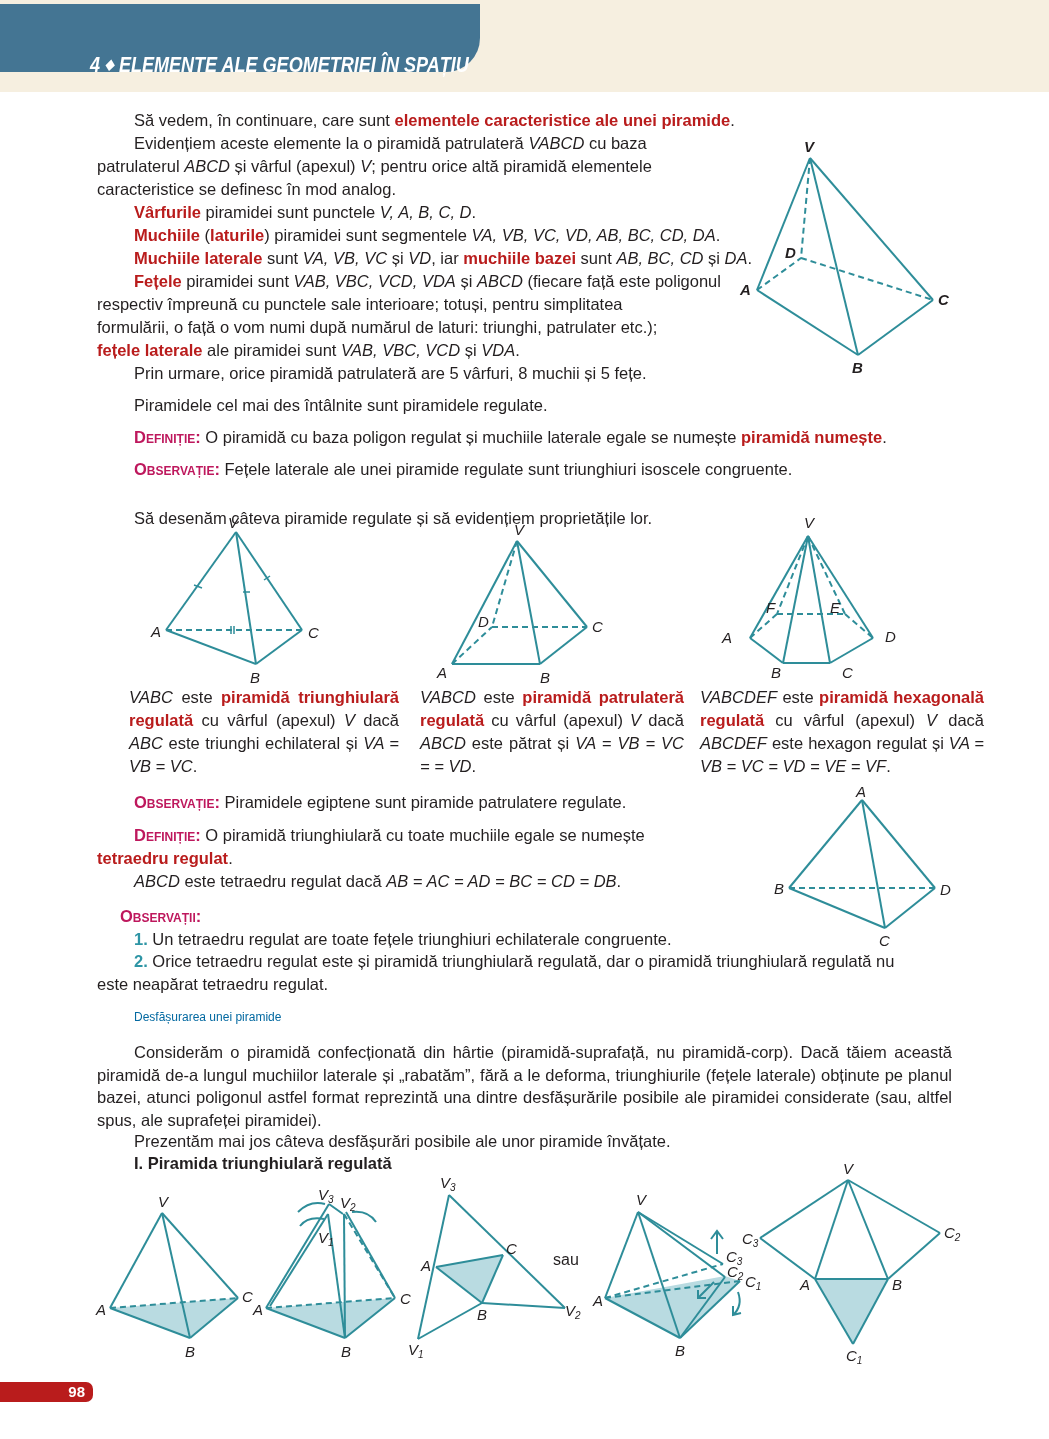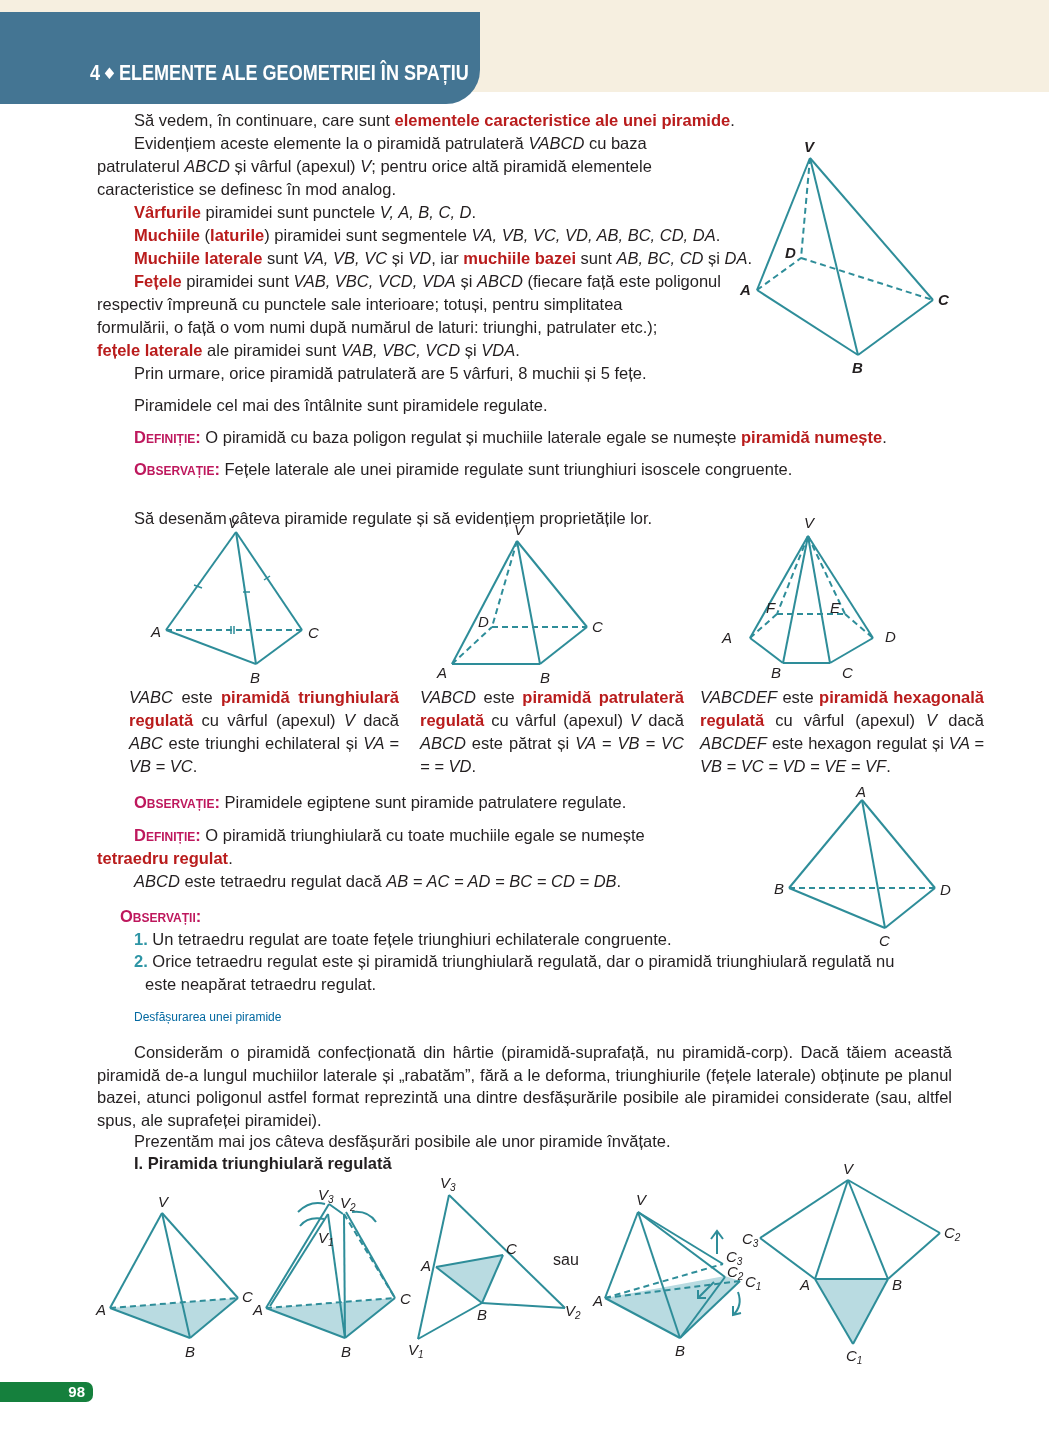--- a/index.html
+++ b/index.html
@@ -1,20 +1,20 @@
 <!DOCTYPE html>
 <html><head>
 <meta charset="utf-8">
 <style>
   html,body{margin:0;padding:0;background:#fff;}
   body{width:1049px;height:1439px;position:relative;overflow:hidden;font-family:"Liberation Sans",sans-serif;color:#231f20;}
   .top-band{position:absolute;left:0;top:0;width:1049px;height:92px;background:#f6efe0;}
-  .header-tab{position:absolute;left:0;top:12px;width:480px;height:92px;background:#447593;border-bottom-right-radius:34px;}
+  .header-tab{position:absolute;left:0;top:4px;width:480px;height:68px;background:#447593;border-bottom-right-radius:34px;font-style:italic;}
   .header-title{position:absolute;left:90px;top:48px;color:#fff;font-family:"Liberation Sans",sans-serif;font-weight:bold;font-size:22px;letter-spacing:0px;transform:scaleX(0.82);transform-origin:left center;white-space:nowrap;}
-  .page-num{position:absolute;left:0;top:1382px;width:93px;height:20px;background:#15803d;border-top-right-radius:7px;border-bottom-right-radius:7px;color:#fff;font-weight:bold;font-size:15px;text-align:right;box-sizing:border-box;padding-right:8px;line-height:20px;}
+  .page-num{position:absolute;left:0;top:1382px;width:93px;height:20px;background:#b91c1c;border-top-right-radius:7px;border-bottom-right-radius:7px;color:#fff;font-weight:bold;font-size:15px;text-align:right;box-sizing:border-box;padding-right:8px;line-height:20px;}
   .t{position:absolute;font-size:16.5px;line-height:21px;white-space:nowrap;}
   .j{text-align:justify;white-space:normal;}
   .hl{color:#b91c1c;font-weight:bold;}
   .sc{color:#be185d;font-variant:small-caps;font-weight:normal;}
   .i{font-style:italic;}
   .nr{color:#2e95a5;font-weight:bold;}
   .h2{position:absolute;color:#0369a1;font-weight:normal;font-size:12px;}
   .h3{position:absolute;font-weight:bold;font-size:16.5px;}
   svg{position:absolute;overflow:visible;}
   svg line, svg polyline, svg polygon, svg path{stroke:#2e8d99;stroke-width:2;fill:none;}
@@ -135,21 +135,21 @@
 <div class="col" style="left:388px;width:264px;"><span class="i">VABCD</span><span> este </span><span class="hl">piramidă patrulateră</span> <span class="hl">regulată</span><span> cu vârful (apexul) </span><span class="i">V</span><span> dacă </span><span class="i">ABCD</span><span> este pătrat și </span><span class="i">VA = VB = VC = = VD</span><span>.</span></div>
 <div class="col" style="left:668px;width:284px;"><span class="i">VABCDEF</span><span> este </span><span class="hl">piramidă hexagonală</span> <span class="hl">regulată</span><span> cu vârful (apexul) </span><span class="i">V</span><span> dacă </span><span class="i">ABCDEF</span><span> este hexagon regulat și </span><span class="i">VA = VB = VC = VD = VE = VF</span><span>.</span></div>
 
 <div class="t" style="left:134px;top:792px;"><span class="sc" style="font-weight:bold;">Observație:</span><span> Piramidele egiptene sunt piramide patrulatere regulate.</span></div>
 <div class="t" style="left:134px;top:825px;"><span class="sc" style="font-weight:bold;">Definiție:</span><span> O piramidă triunghiulară cu toate muchiile egale se numește</span></div>
 <div class="t" style="left:97px;top:848px;"><span class="hl">tetraedru regulat</span><span>.</span></div>
 <div class="t" style="left:134px;top:871px;"><span class="i">ABCD</span><span> este tetraedru regulat dacă </span><span class="i">AB = AC = AD = BC = CD = DB</span><span>.</span></div>
 <div class="t" style="left:120px;top:906px;"><span class="sc" style="font-weight:bold;">Observații:</span></div>
 <div class="t" style="left:134px;top:929px;"><span class="nr">1.</span><span> Un tetraedru regulat are toate fețele triunghiuri echilaterale congruente.</span></div>
 <div class="t" style="left:134px;top:951px;"><span class="nr">2.</span><span> Orice tetraedru regulat este și piramidă triunghiulară regulată, dar o piramidă triunghiulară regulată nu</span></div>
-<div class="t" style="left:97px;top:974px;margin-left:48px;">este neapărat tetraedru regulat.</div>
+<div class="t" style="left:97px;top:974px;">este neapărat tetraedru regulat.</div>
 
 <svg style="left:0;top:0;" width="1049" height="1439">
   <g>
     <line x1="862" y1="800" x2="789" y2="888"></line>
     <line x1="862" y1="800" x2="885" y2="928"></line>
     <line x1="862" y1="800" x2="935" y2="888"></line>
     <line x1="789" y1="888" x2="885" y2="928"></line>
     <line x1="885" y1="928" x2="935" y2="888"></line>
     <line class="dash" x1="789" y1="888" x2="935" y2="888"></line>
   </g>

